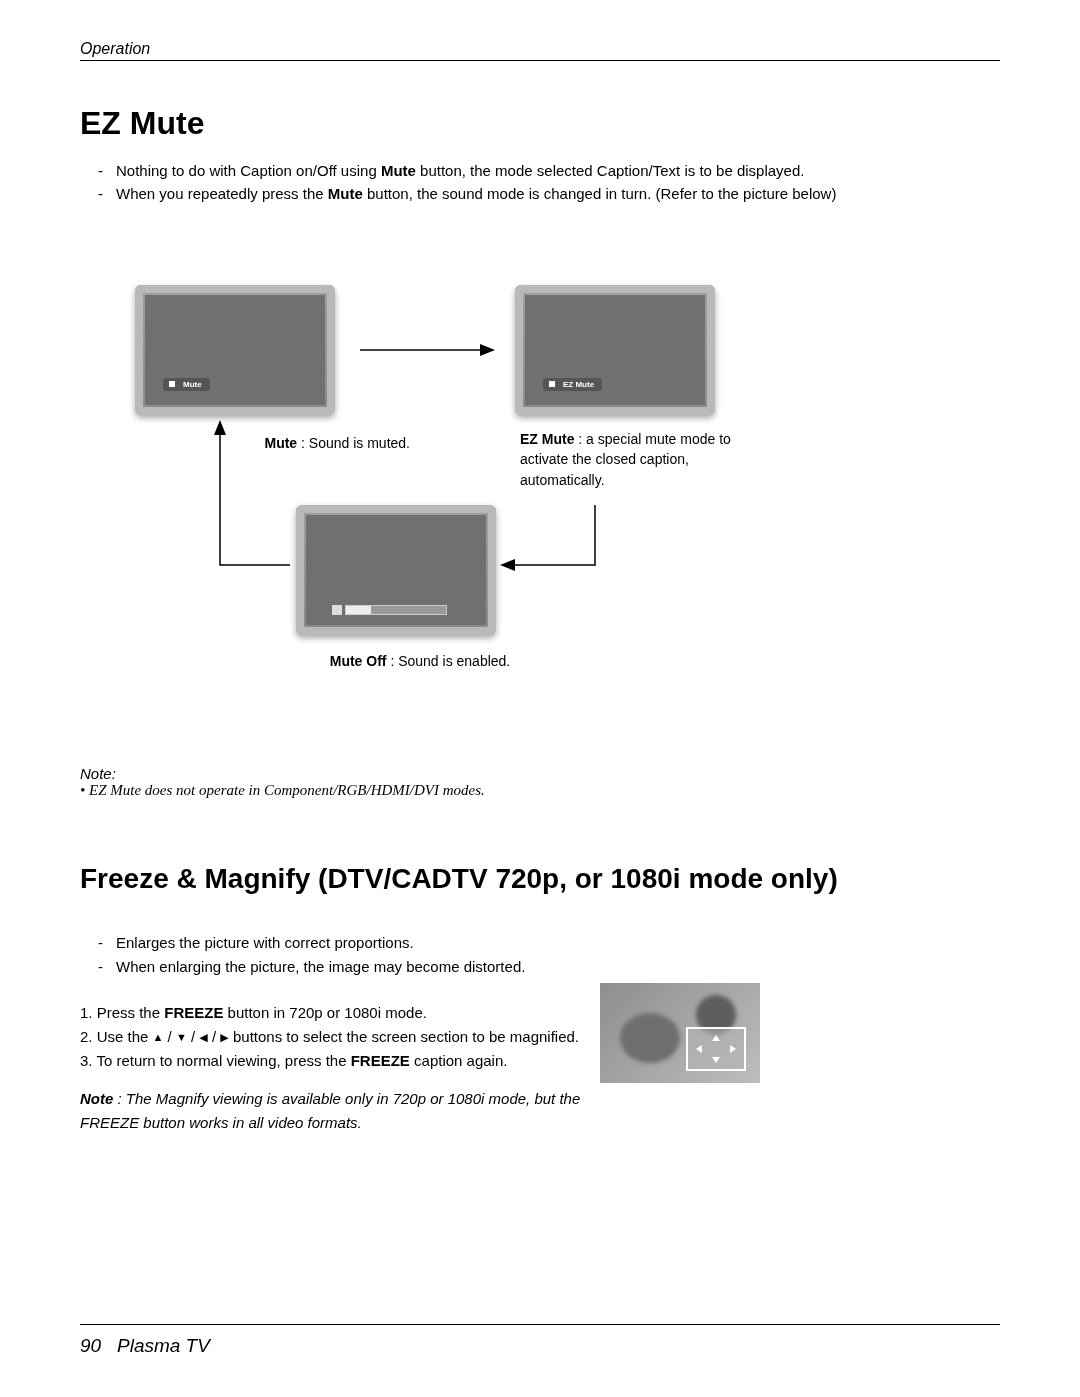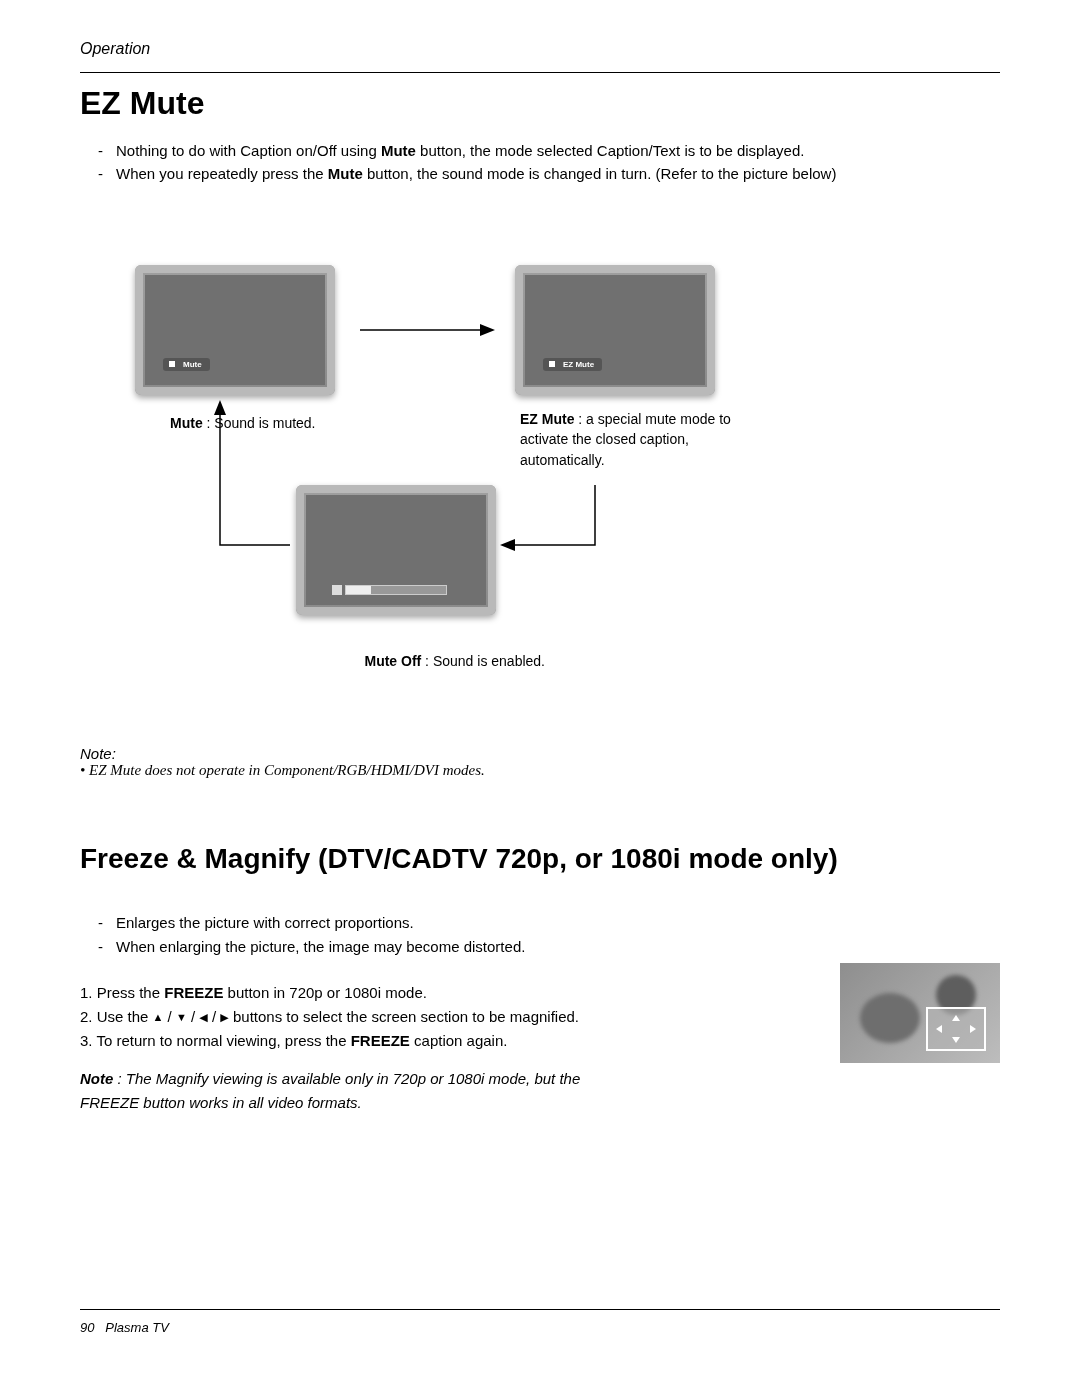--- a/index.html
+++ b/index.html
@@ -12,23 +12,23 @@
   .page {
     width: 1080px;
     height: 1397px;
     position: relative;
     box-sizing: border-box;
     padding: 40px 80px 40px 80px;
   }
   .section-header {
     font-style: italic;
     font-size: 16px;
-    padding-bottom: 14px;
+    padding-bottom: 2px;
     border-bottom: 1px solid #000;
-    margin-bottom: 12px;
+    margin-bottom: 44px;
   }
   .title-1 {
     font-size: 32px;
     font-weight: bold;
     margin: 0 0 18px 0;
   }
   .bullets {
     font-size: 15px;
     line-height: 1.5;
     margin-left: 18px;
@@ -142,21 +142,20 @@
   }
   .fm-note {
     font-style: italic;
     margin-top: 14px;
     max-width: 520px;
   }
   .fm-note b { font-weight: bold; font-style: italic; }
   .fm-row {
     display: flex;
     align-items: flex-start;
-    justify-content: space-between;
   }
   .magnify-img {
     width: 160px;
     height: 100px;
     background: linear-gradient(135deg,#8e8e8e,#bdbdbd);
     position: relative;
     flex: none;
     margin-top: 4px;
     overflow: hidden;
   }
@@ -196,25 +195,25 @@
   .magnify-img .tri.b { bottom: 6px; left: 50%; margin-left:-4px; border-width: 6px 4px 0 4px; border-color: #fff transparent transparent transparent; }
   .sym {
     display: inline-block;
     font-size: 11px;
     vertical-align: 1px;
   }
   .footer {
     position: absolute;
     left: 80px;
     right: 80px;
-    bottom: 62px;
+    bottom: 40px;
     border-top: 1px solid #000;
     padding-top: 10px;
     font-style: italic;
-    font-size: 13px;
+    font-size: 19px;
   }
   svg.arrow { position: absolute; overflow: visible; }
 </style>
 </head>
 <body>
 
 <div class="page">
 
   <div class="section-header">Operation</div>
 
@@ -235,41 +234,41 @@
     </div>
   </div>
 
   <div class="diagram-area">
 
     <div class="tv" style="left:55px; top:0;">
       <div class="tv-inner">
         <div class="mute-pill">Mute</div>
       </div>
     </div>
-    <div class="tv-caption" style="left:90px; top:148px; width:240px; text-align:left;">
+    <div class="tv-caption" style="left:90px; top:148px; width:240px; text-align:right;">
       <b>Mute</b><span> : Sound is muted.</span>
     </div>
 
     <div class="tv" style="left:435px; top:0;">
       <div class="tv-inner">
         <div class="mute-pill">EZ Mute</div>
       </div>
     </div>
     <div class="tv-caption" style="left:440px; top:144px;">
       <b>EZ Mute</b><span> : a special mute mode to activate the closed caption, automatically.</span>
     </div>
 
     <div class="tv" style="left:216px; top:220px;">
       <div class="tv-inner">
         <div class="vol-bar">
             <div class="fill"></div>
           </div>
       </div>
     </div>
-    <div class="tv-caption" style="left:215px; top:386px; width:250px; text-align:right;">
+    <div class="tv-caption" style="left:215px; top:366px; width:250px; text-align:center;">
       <b>Mute Off</b><span> : Sound is enabled.</span>
     </div>
 
     <svg class="arrow" style="left:280px; top:55px;" width="140" height="20">
       <line x1="0" y1="10" x2="120" y2="10" stroke="#000" stroke-width="1.5"></line>
       <polygon points="120,4 135,10 120,16" fill="#000"></polygon>
     </svg>
 
     <svg class="arrow" style="left:420px; top:220px;" width="110" height="70">
       <path d="M95 0 L95 60 L15 60" stroke="#000" stroke-width="1.5" fill="none"></path>

